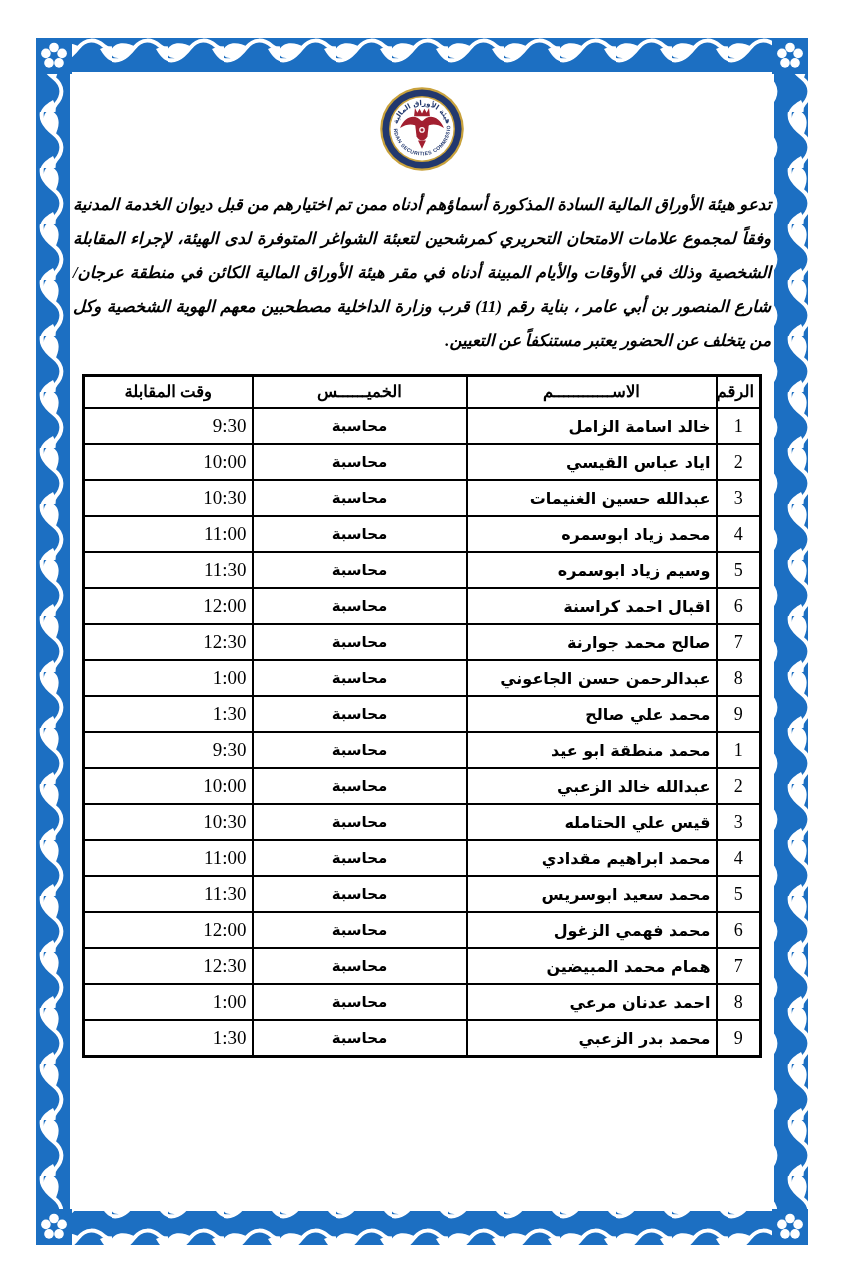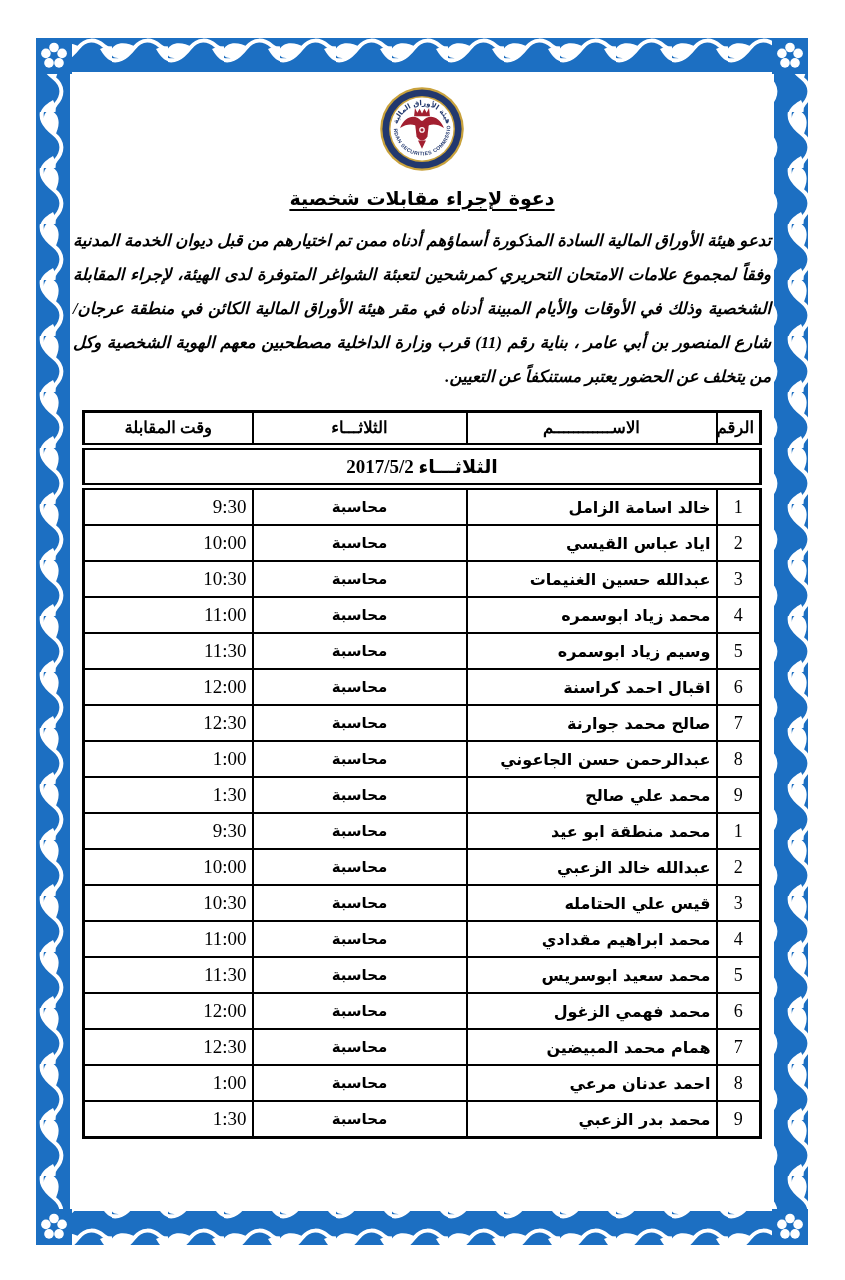--- a/index.html
+++ b/index.html
@@ -178,43 +178,39 @@
           <path d="M-8,-24 L-5.3,-18.5 L-2.7,-23 L0,-17.5 L2.7,-23 L5.3,-18.5 L8,-24 L9,-14.5 L-9,-14.5 Z"></path>
           <path d="M-25,-1 C-19,-15 -8,-17 -1,-9.5 L1,-9.5 C8,-17 19,-15 25,-1 C16,-7 8,-5.5 4,-1.5 L-4,-1.5 C-8,-5.5 -16,-7 -25,-1 Z"></path>
           <path d="M-8,-7.5 L8,-7.5 L6.2,8.5 C3,14.5 -3,14.5 -6.2,8.5 Z"></path>
           <path d="M-4.5,13 L4.5,13 L0,22.5 Z"></path>
           <circle cx="0" cy="1" r="3.2" fill="#ffffff"></circle>
           <circle cx="0" cy="1" r="1.8"></circle>
         </g>
       </svg>
     </div>
 
-    <h1 class="title">دعوة لإجراء مقابلات شخصية</h1>
 
     <p class="intro">تدعو هيئة الأوراق المالية السادة المذكورة أسماؤهم أدناه ممن تم اختيارهم من قبل ديوان الخدمة المدنية وفقاً لمجموع علامات الامتحان التحريري كمرشحين لتعبئة الشواغر المتوفرة لدى الهيئة، لإجراء المقابلة الشخصية وذلك في الأوقات والأيام المبينة أدناه في مقر هيئة الأوراق المالية الكائن في منطقة عرجان/ شارع المنصور بن أبي عامر ، بناية رقم (11) قرب وزارة الداخلية مصطحبين معهم الهوية الشخصية وكل من يتخلف عن الحضور يعتبر مستنكفاً عن التعيين.</p>
 
     <table class="schedule" dir="rtl">
       <colgroup>
         <col style="width:44px">
         <col style="width:250px">
         <col style="width:214px">
         <col style="width:169px">
       </colgroup>
       <thead>
         <tr>
           <th>الرقم</th>
           <th>الاســــــــــــم</th>
-          <th>الثلاثـــاء</th>
+          <th>الخميــــــس</th>
           <th>وقت المقابلة</th>
         </tr>
       </thead>
       <tbody id="schedule-body">
-          <tr class="section-row">
-            <td colspan="4">الثلاثـــاء 2017/5/2</td>
-          </tr>
           <tr class="data-row">
             <td class="cell-number">1</td>
             <td class="cell-name">خالد اسامة الزامل</td>
             <td class="cell-specialization">محاسبة</td>
             <td class="cell-time">9:30</td>
           </tr>
           <tr class="data-row">
             <td class="cell-number">2</td>
             <td class="cell-name">اياد عباس القيسي</td>
             <td class="cell-specialization">محاسبة</td>

